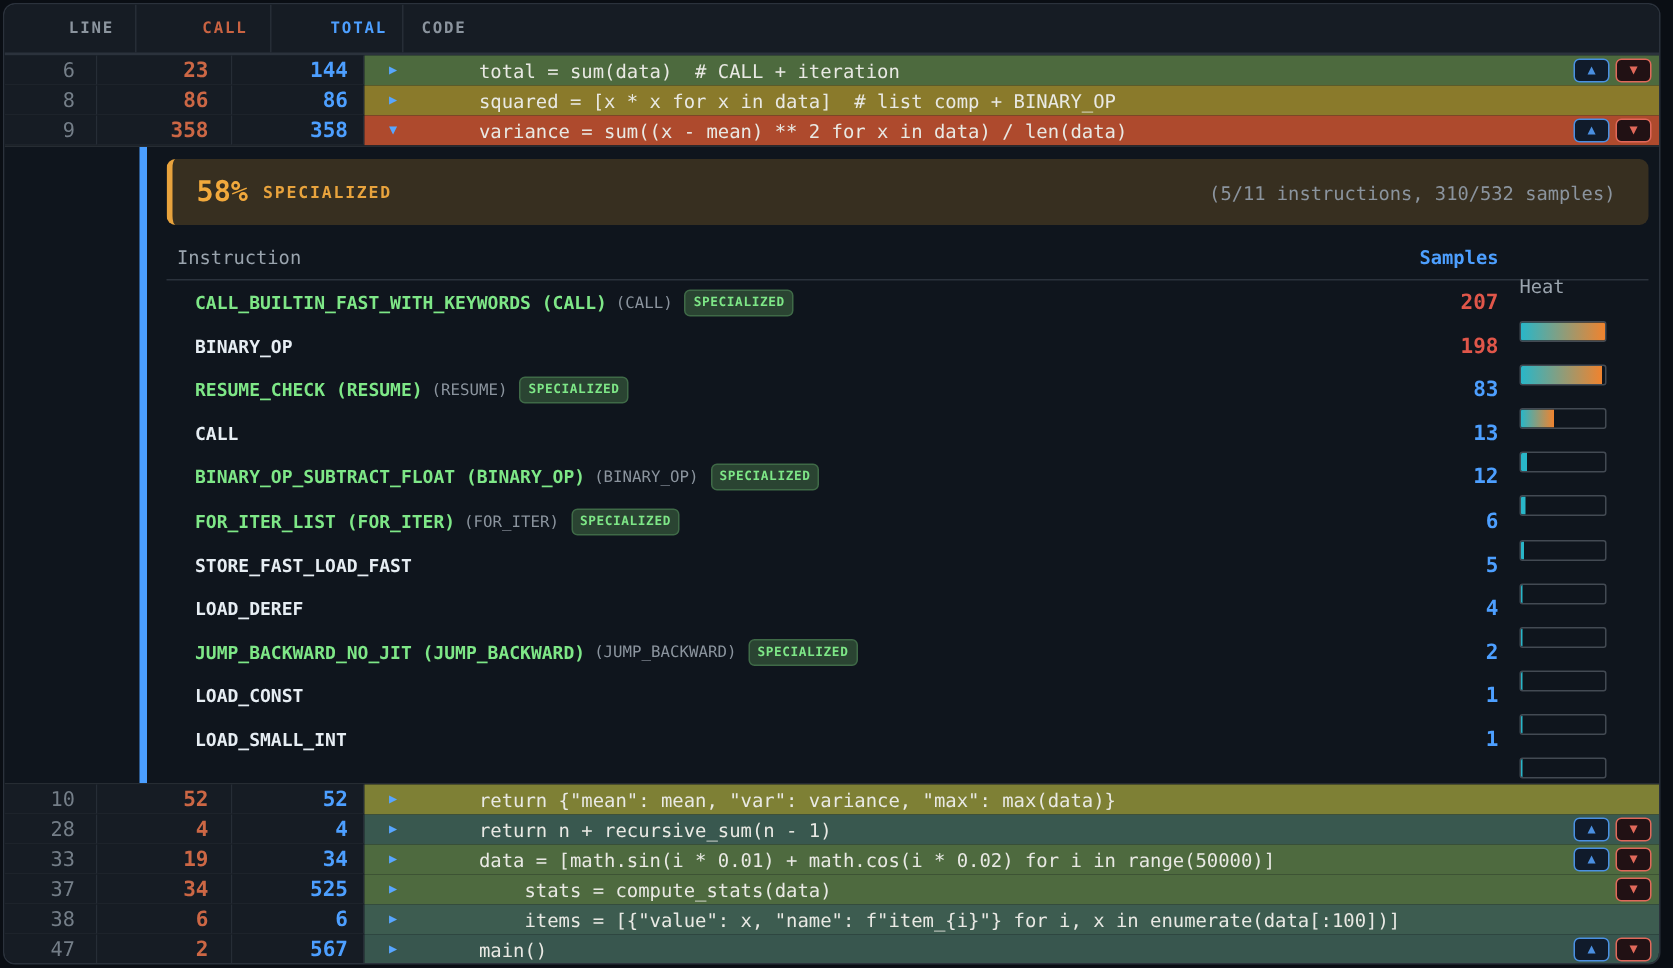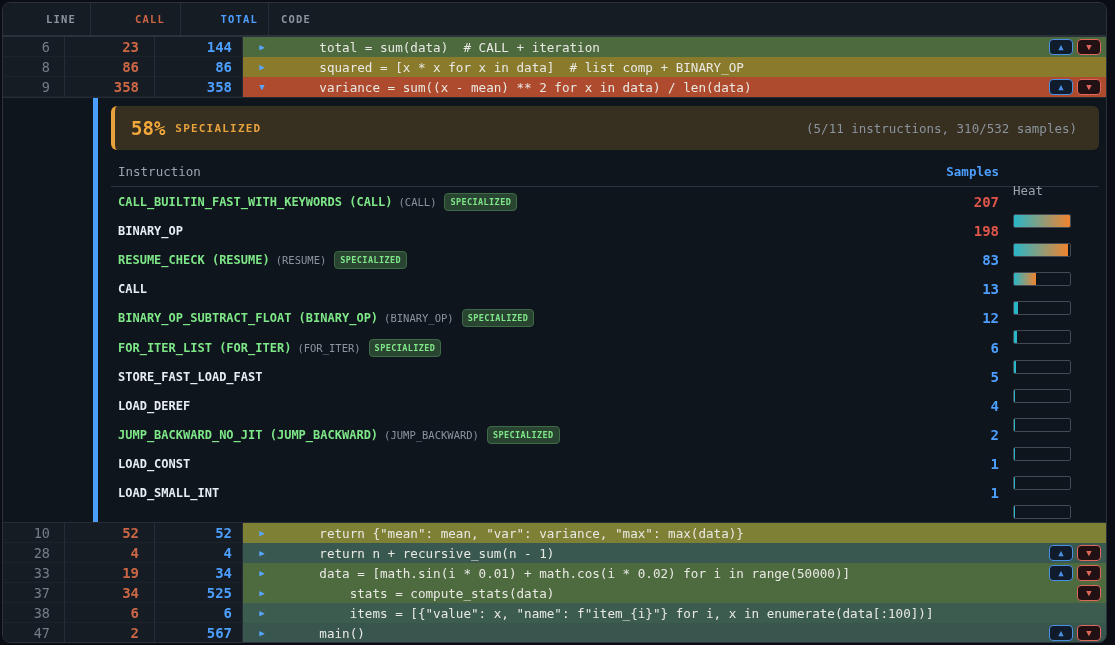--- a/index.html
+++ b/index.html
@@ -33,21 +33,21 @@
   .pct { font-size:19px; font-weight:bold; color:#f2a93c; }
   .pct-label { font-size:11px; font-weight:bold; color:#e8a33d; letter-spacing:1.2px; margin-left:10px; }
   .banner-note { margin-left:auto; font-size:12.5px; color:#8b949e; }
   .itable { margin-top:6px; }
   .ithead { display:flex; height:31px; align-items:center; border-bottom:1px solid #2b323c; font-size:12.5px; color:#9aa4ae; }
   .iname { flex:1; display:flex; align-items:center; padding-left:7px; }
   .isamples { width:60px; text-align:right; flex:none; }
   .iheat { width:100px; padding-left:14px; flex:none;margin-top:38px; }
   .ithead .isamples { color:#4d9fff; font-weight:bold; }
   .irow { display:flex; height:29.2px; align-items:center; }
-  .insn-name { font-size:12px; font-weight:bold; color:#e6edf3; }
+  .insn-name { font-size:12px; font-weight:bold; color:#e6edf3;margin-left:12px; }
   .insn-name.spec { color:#7ee787; }
   .insn-sec { font-size:10.5px; color:#8b949e; margin-left:6px; }
   .badge { margin-left:8px; padding:3px 5px; background:#2a4432; border:1px solid #3f6a47; border-radius:4px; color:#7ee787; font-size:8.5px; font-weight:bold; letter-spacing:0.4px; }
   .irow .isamples { font-size:14px; font-weight:bold; color:#4d9fff; }
   .irow .isamples.hot { color:#e0564a; }
   .bar { width:58px; height:14px; border:1px solid #434a53; border-radius:2px; position:relative; overflow:hidden; }
   .bar-fill { position:absolute; left:0; top:0; bottom:0; background:linear-gradient(90deg,#29b6c8,#f0832e); }
 </style>
 </head>
 <body>

